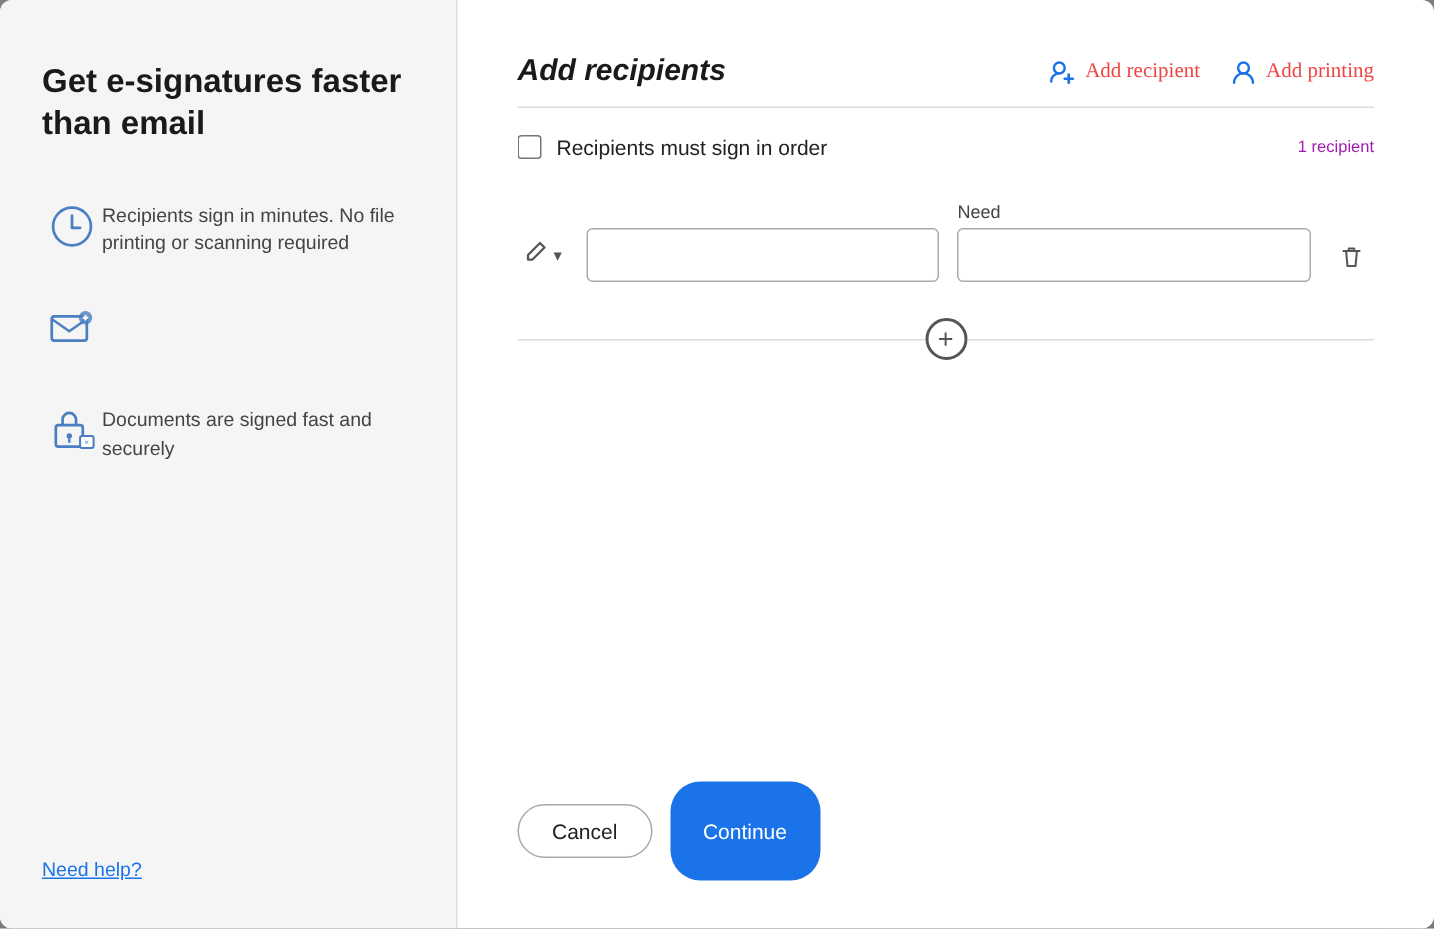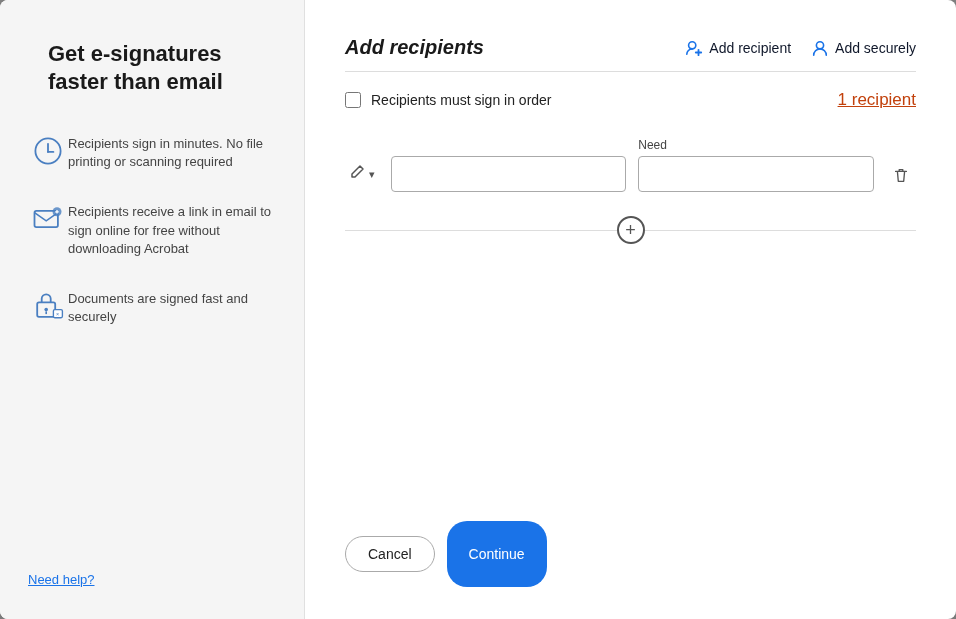--- a/index.html
+++ b/index.html
@@ -29,21 +29,20 @@
       display: flex;
       flex-direction: column;
       border-right: 1px solid #e0e0e0;
     }
     .left-title {
       font-size: 22px;
       font-weight: 700;
       color: #1a1a1a;
       margin-bottom: 36px;
       line-height: 1.25;
-      margin-left: 20px;
     }
     .feature-list {
       display: flex;
       flex-direction: column;
       gap: 28px;
       margin-bottom: 40px;
     }
     .feature-item {
       display: flex;
       align-items: flex-start;
@@ -99,22 +98,23 @@
       align-items: center;
     }
     .header-btn {
       display: flex;
       align-items: center;
       gap: 6px;
       background: none;
       border: none;
       cursor: pointer;
       font-size: 14px;
-      color: #0f172a;
+      color: #ef4444;
       font-weight: 500;
+      font-family: Liberation Serif, serif;
     }
     .header-btn svg {
       width: 18px;
       height: 18px;
     }
     .divider {
       height: 1px;
       background: #ddd;
       margin: 12px 0 18px 0;
     }
@@ -134,23 +134,22 @@
       width: 16px;
       height: 16px;
       cursor: pointer;
       accent-color: #1a73e8;
     }
     .checkbox-label {
       font-size: 14px;
       color: #222;
     }
     .recipient-count {
-      font-size: 17px;
-      color: #c2410c;
-      text-decoration: underline;
+      font-size: 11px;
+      color: #a21caf;
     }
     
     .recipient-row {
       display: flex;
       align-items: flex-end;
       gap: 12px;
       margin-bottom: 16px;
     }
     .role-selector {
       display: flex;
@@ -287,21 +286,20 @@
       <div class="feature-item">
         <div class="feature-icon">
           <svg viewBox="0 0 40 40" fill="none" xmlns="http://www.w3.org/2000/svg">
             <rect x="5" y="11" width="26" height="18" rx="2" stroke="#4a7fc1" stroke-width="2" fill="none"></rect>
             <polyline points="5,13 18,22 31,13" stroke="#4a7fc1" stroke-width="1.8" fill="none"></polyline>
             <circle cx="30" cy="12" r="5" fill="#4a7fc1" opacity="0.8"></circle>
             <line x1="28" y1="12" x2="32" y2="12" stroke="#fff" stroke-width="1.5"></line>
             <line x1="30" y1="10" x2="30" y2="14" stroke="#fff" stroke-width="1.5"></line>
           </svg>
         </div>
-        <p class="feature-text">Recipients receive a link in email to sign online for free without downloading Acrobat</p>
       </div>
 
       <div class="feature-item">
         <div class="feature-icon">
           <svg viewBox="0 0 40 40" fill="none" xmlns="http://www.w3.org/2000/svg">
             <rect x="8" y="16" width="20" height="16" rx="2" stroke="#4a7fc1" stroke-width="2" fill="none"></rect>
             <path d="M13 16v-4a5 5 0 0 1 10 0v4" stroke="#4a7fc1" stroke-width="2" fill="none"></path>
             <circle cx="18" cy="24" r="2" fill="#4a7fc1"></circle>
             <line x1="18" y1="26" x2="18" y2="29" stroke="#4a7fc1" stroke-width="1.8"></line>
             <rect x="26" y="24" width="10" height="9" rx="1.5" stroke="#4a7fc1" stroke-width="1.5" fill="white"></rect>
@@ -325,21 +323,21 @@
             <line x1="15" y1="12" x2="15" y2="18" stroke="#1a73e8" stroke-width="2" stroke-linecap="round"></line>
             <line x1="12" y1="15" x2="18" y2="15" stroke="#1a73e8" stroke-width="2" stroke-linecap="round"></line>
           </svg>
           <span>Add recipient</span>
         </button>
         <button class="header-btn">
           <svg viewBox="0 0 20 20" fill="none">
             <circle cx="10" cy="7" r="4" stroke="#1a73e8" stroke-width="1.8"></circle>
             <path d="M3 18c0-3.9 3.1-7 7-7s7 3.1 7 7" stroke="#1a73e8" stroke-width="1.8" stroke-linecap="round"></path>
           </svg>
-          <span>Add securely</span>
+          <span>Add printing</span>
         </button>
       </div>
     </div>
     <div class="divider"></div>
     <div class="checkbox-row">
       <div class="checkbox-left">
         <input type="checkbox" class="checkbox-input" style="">
         <label class="checkbox-label">Recipients must sign in order</label>
       </div>
       <span class="recipient-count">1 recipient</span>

